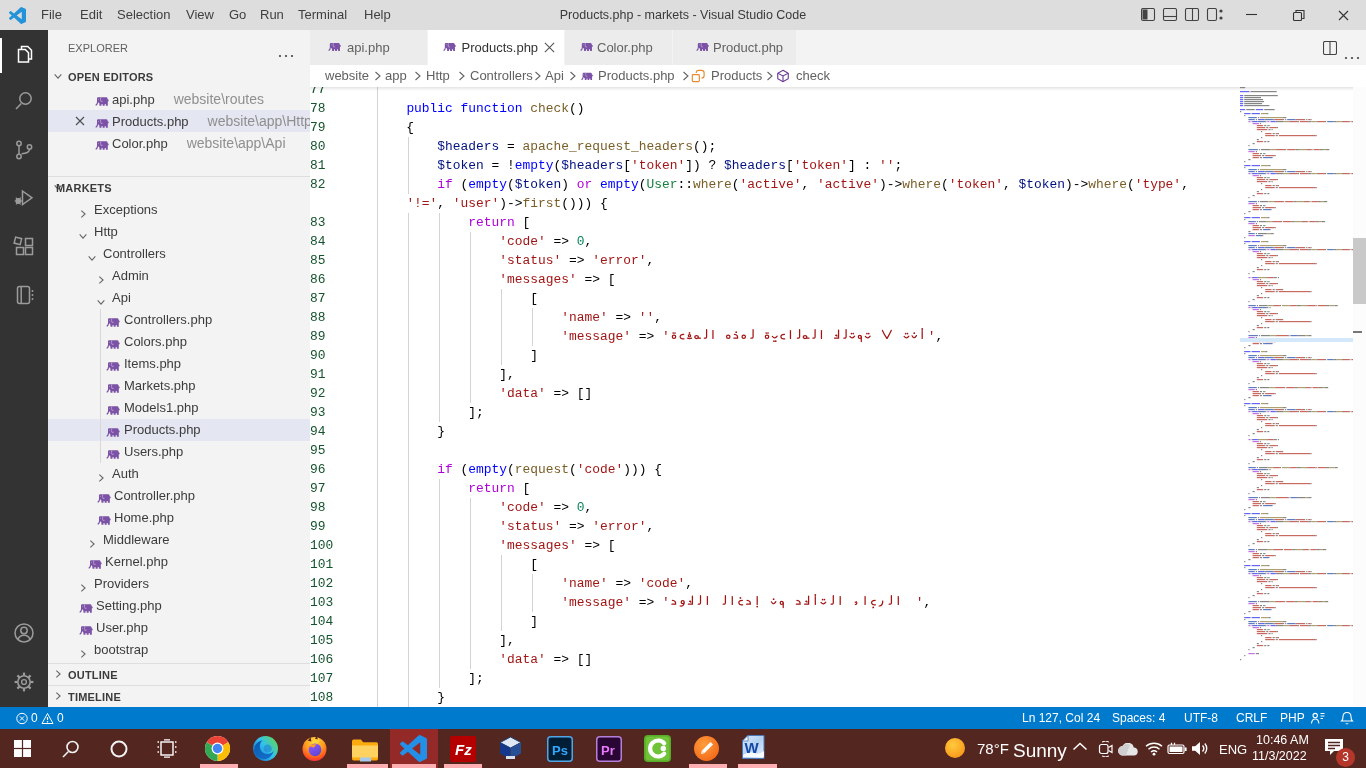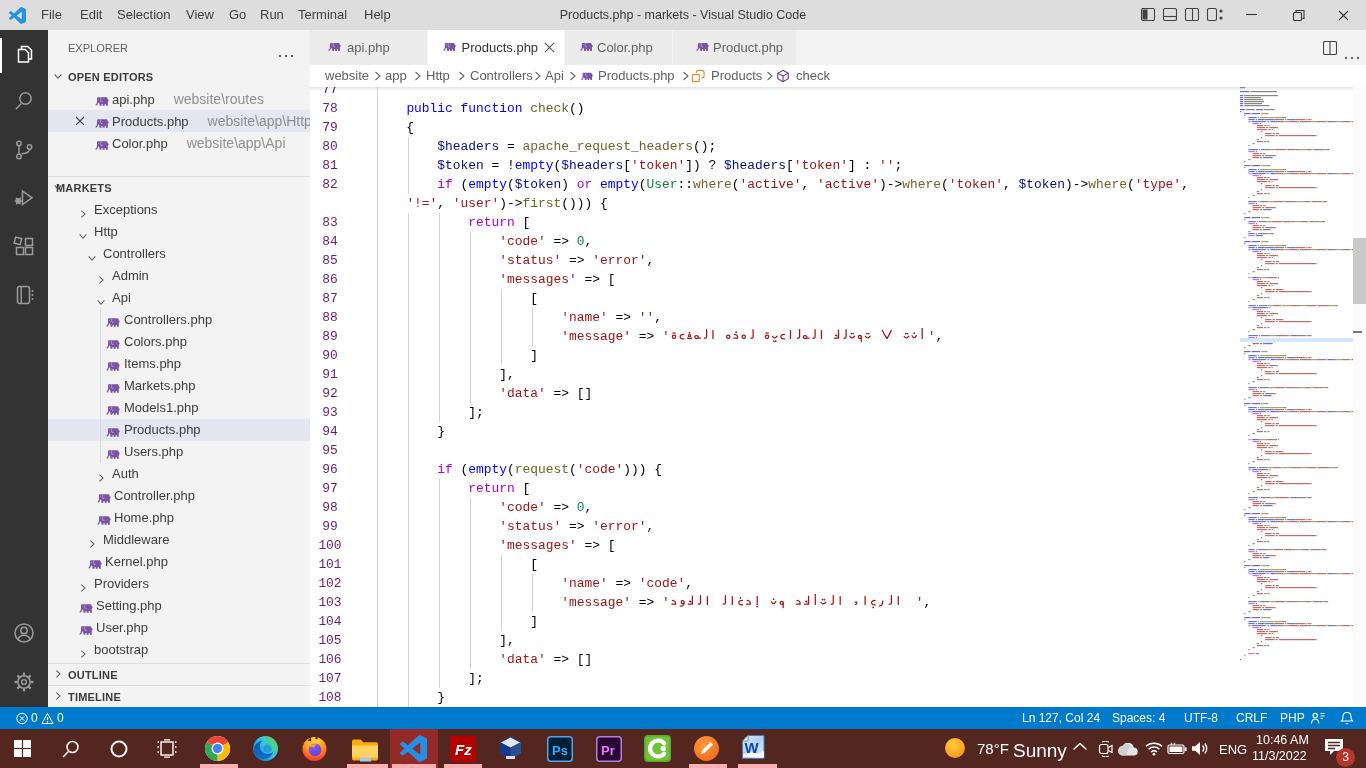--- a/index.html
+++ b/index.html
@@ -22,21 +22,21 @@
 
 #tabsbar{position:absolute;left:310px;top:30px;width:1056px;height:35px;background:#f3f3f3}
 .tab{position:absolute;top:0;height:35px;background:#ececec;color:#626262;font-size:13px;border-right:1px solid #f3f3f3}
 .tab.active{background:#fff;color:#333}
 .tablbl{position:absolute;top:0;line-height:35px;white-space:nowrap}
 #crumbs{position:absolute;left:310px;top:65px;width:1056px;height:22px;background:#fff;font-size:13px;color:#616161;white-space:nowrap}
 .ci{position:absolute;top:0;line-height:22px}
 .ci svg{display:block}
 #codewrap{position:absolute;left:310px;top:87px;width:930px;height:620px;background:#fff;overflow:hidden}
 .r{position:absolute;left:0;width:930px;height:19px;font-family:"Liberation Mono",monospace;font-size:12.92px;line-height:19px;white-space:pre}
-.g{position:absolute;left:0;top:0;width:40px;text-align:center;color:#701a75}
+.g{position:absolute;left:0;top:0;width:40px;text-align:left;color:#14532d}
 .t{position:absolute;left:65.4px;top:0}
 .gl{position:absolute;top:0;height:19px;width:1px;background:#d3d3d3}
 .k{color:#af00db}.b{color:#0000ff}.f{color:#795e26}.v{color:#001080}.s{color:#a31515}.n{color:#098658}.c{color:#15803d}
 #shadow{position:absolute;left:310px;top:87px;width:1056px;height:4px;background:linear-gradient(rgba(0,0,0,0.10),rgba(0,0,0,0));pointer-events:none}
 
 #statusbar{position:absolute;left:0;top:707px;width:1366px;height:22px;background:#007acc;color:#fff;font-size:12px}
 .st{position:absolute;top:0;line-height:22px;white-space:nowrap}
 
 #taskbar{position:absolute;left:0;top:729px;width:1366px;height:39px;background:#542620;color:#fff}
 .ti{position:absolute;top:0;width:48px;height:39px}

